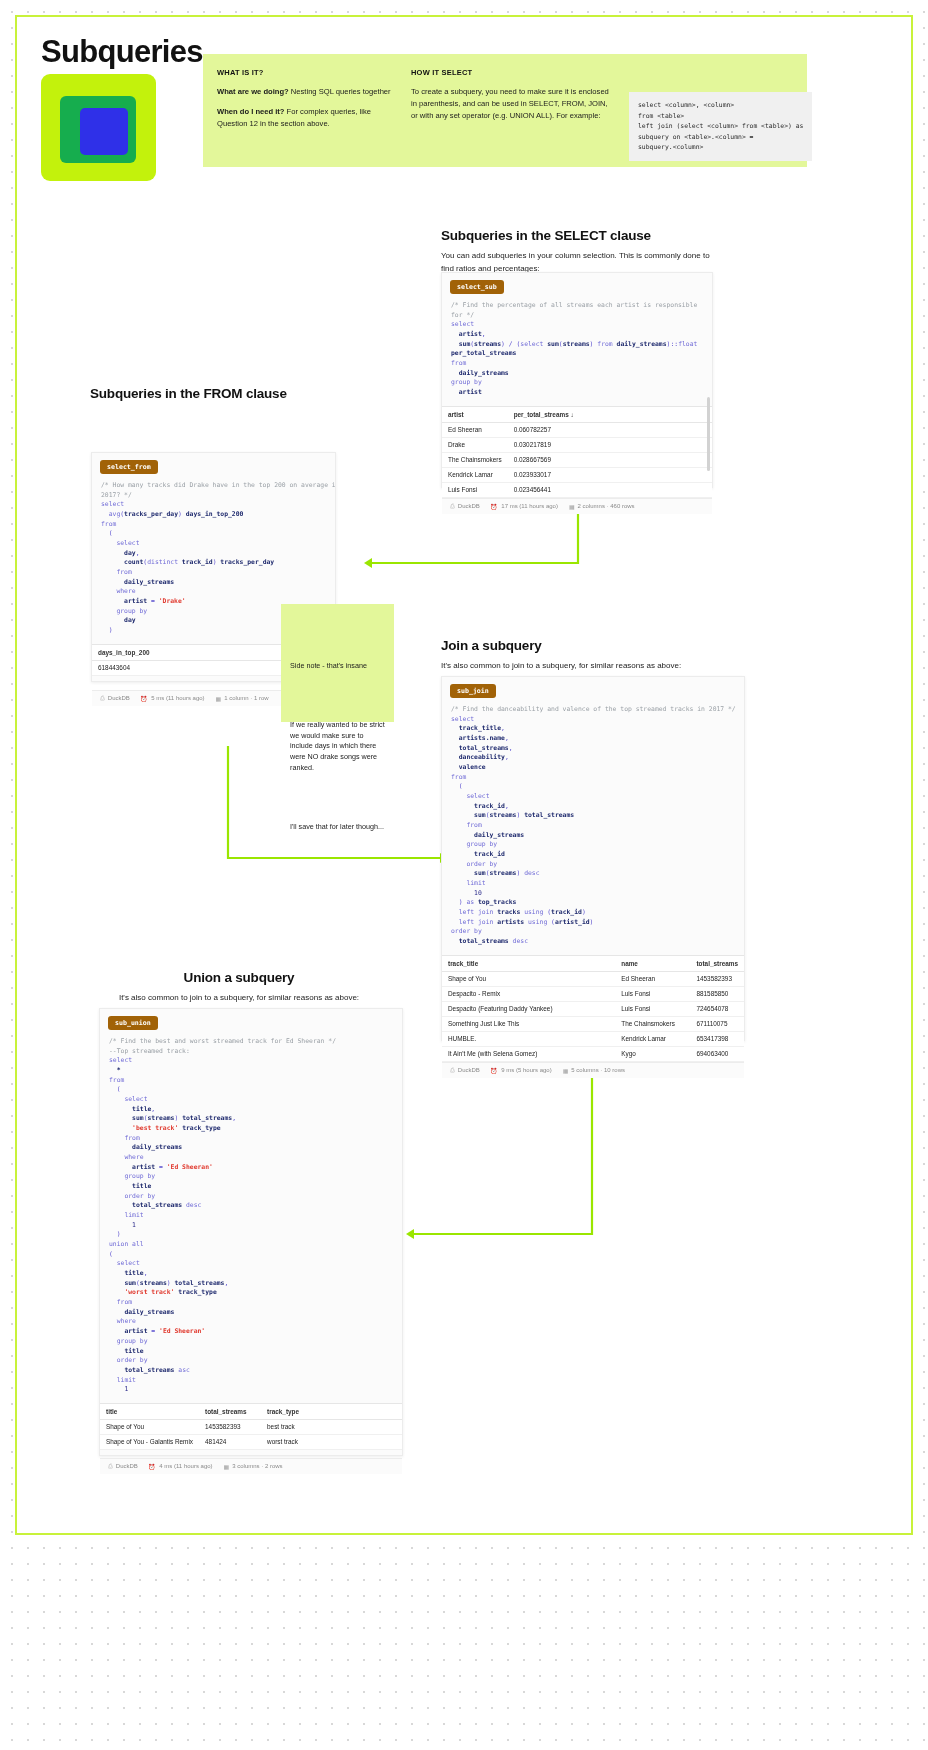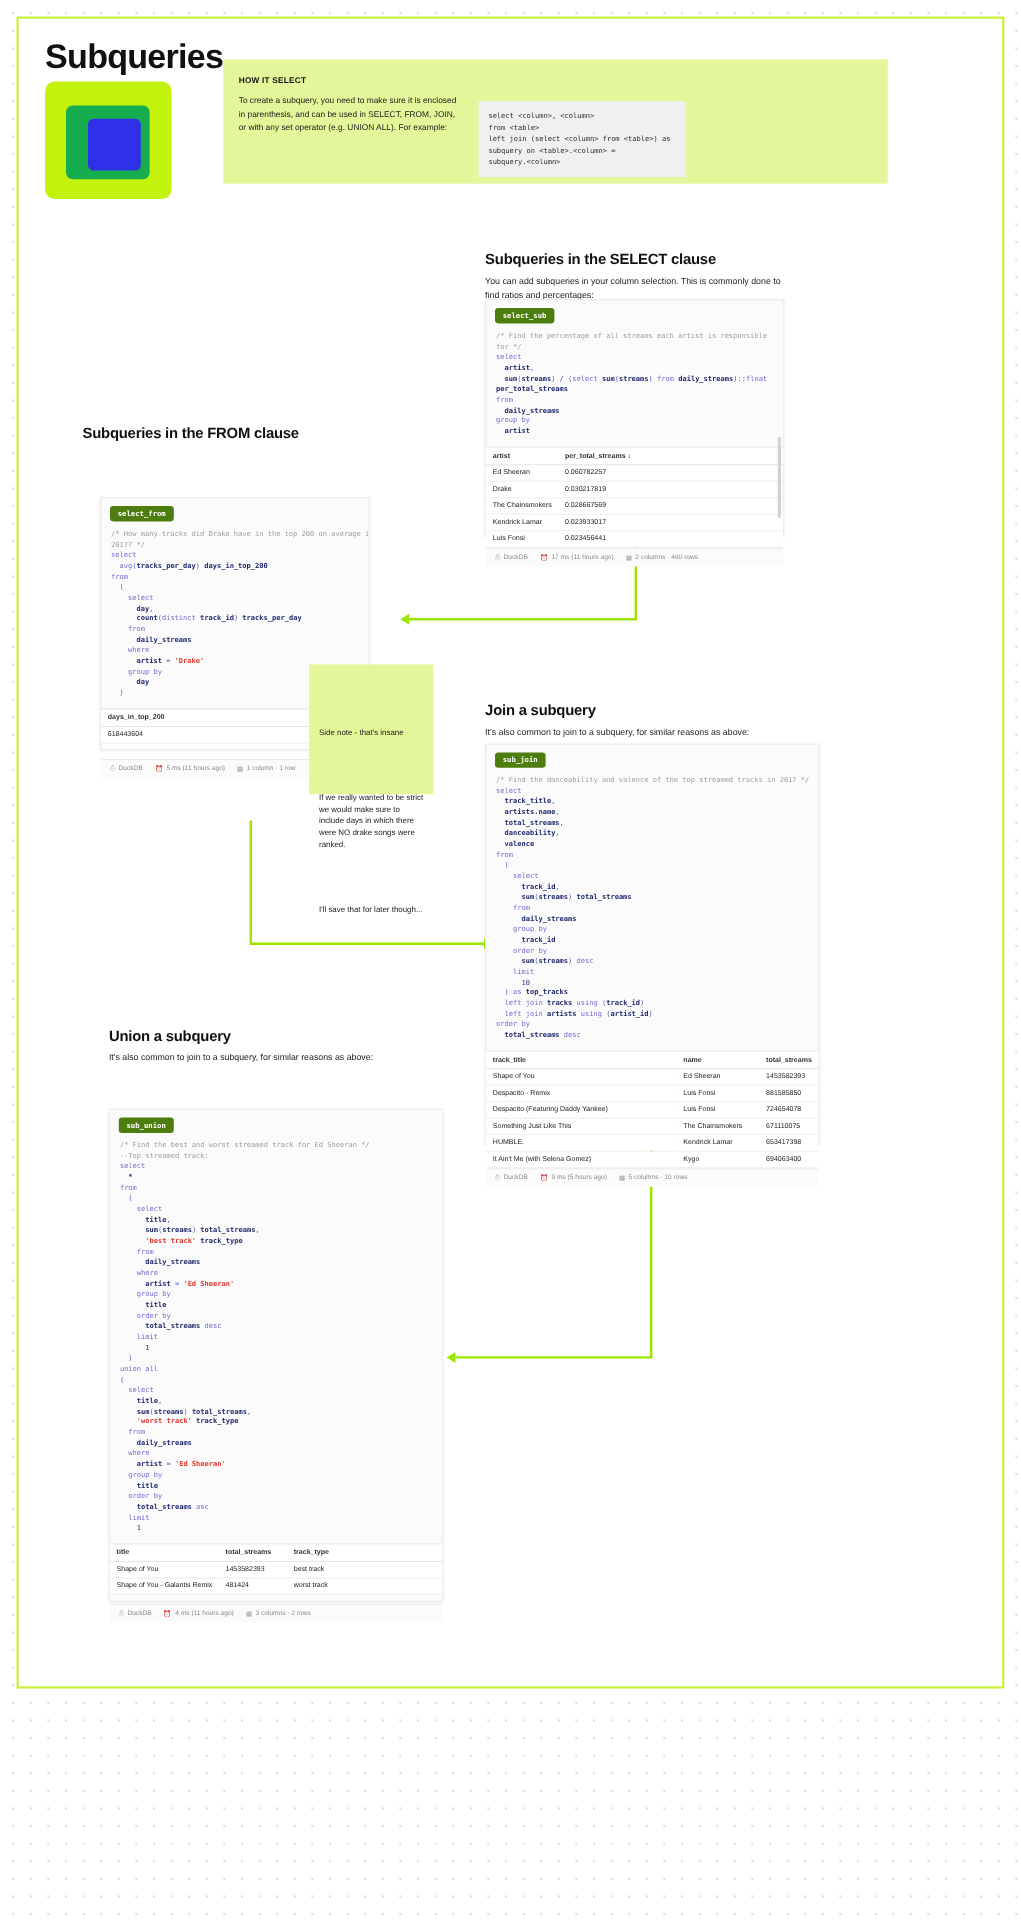--- a/index.html
+++ b/index.html
@@ -75,21 +75,21 @@
 
   
   .card {
     position: absolute;
     background: #fbfbfb;
     border: 1px solid #ececec;
     box-shadow: 0 1px 3px rgba(0,0,0,0.07);
   }
   .card-tag {
     display: inline-block;
-    background: #4d7c0f; color: #fff;
+    background: #a16207; color: #fff;
     font-family: "DejaVu Sans Mono", monospace;
     font-size: 6.6px; font-weight: 700;
     padding: 3px 7px; border-radius: 3px;
     margin: 7px 0 0 8px;
   }
   pre.code {
     font-family: "DejaVu Sans Mono", monospace;
     font-size: 6.4px; line-height: 1.51;
     color: #5a4fcf;
     padding: 7px 9px 8px 9px;
@@ -161,20 +161,25 @@
 
 <div class="page-title">Subqueries</div>
 
 <div class="logo-tile">
   <div class="logo-mid">
     <div class="logo-inner"></div>
   </div>
 </div>
 
 <div class="infobox">
+  <div class="ib-col a">
+    <div class="ib-head">WHAT IS IT?</div>
+    <div class="ib-p"><b>What are we doing?</b><span> Nesting SQL queries together</span></div>
+    <div class="ib-p"><b>When do I need it?</b><span> For complex queries, like Question 12 in the section above.</span></div>
+  </div>
   <div class="ib-col b">
     <div class="ib-head">HOW IT SELECT</div>
     <div class="ib-p">To create a subquery, you need to make sure it is enclosed in parenthesis, and can be used in SELECT, FROM, JOIN, or with any set operator (e.g. UNION ALL). For example:</div>
   </div>
   <div class="ib-code">select &lt;column&gt;, &lt;column&gt;
 from &lt;table&gt;
 left join (select &lt;column&gt; from &lt;table&gt;) as
 subquery on &lt;table&gt;.&lt;column&gt; =
 subquery.&lt;column&gt;</div>
 </div>
@@ -236,21 +241,21 @@
         <span class="gl">⏰</span>
         <span>17 ms (11 hours ago)</span>
       </span>
     <span>
         <span class="gl">▦</span>
         <span>2 columns · 460 rows</span>
       </span>
   </div>
 </div>
 
-<div style="position:absolute;left:75px;top:386px;width:258px;">
+<div style="position:absolute;left:90px;top:386px;width:258px;">
   <div class="sec-title">Subqueries in the FROM clause</div>
 </div>
 
 <div class="card" style="left:91px;top:452px;width:245px;height:230px;">
   <div class="card-tag">select_from</div>
   <pre class="code"><span class="cm">/* How many tracks did Drake have in the top 200 on average in
 2017? */</span>
 <span class="kw">select</span>
   <span class="kw">avg</span>(<span class="id">tracks_per_day</span>) <span class="id">days_in_top_200</span>
 <span class="kw">from</span>
@@ -383,21 +388,21 @@
         <span class="gl">⏰</span>
         <span>9 ms (5 hours ago)</span>
       </span>
     <span>
         <span class="gl">▦</span>
         <span>5 columns · 10 rows</span>
       </span>
   </div>
 </div>
 
-<div style="position:absolute;left:99px;top:934px;width:280px;">
+<div style="position:absolute;left:99px;top:970px;width:280px;text-align:center;">
   <div class="sec-title">Union a subquery</div>
   <div class="sec-body">It's also common to join to a subquery, for similar reasons as above:</div>
 </div>
 
 <div class="card" style="left:99px;top:1008px;width:304px;height:448px;">
   <div class="card-tag">sub_union</div>
   <pre class="code"><span class="cm">/* Find the best and worst streamed track for Ed Sheeran */
 --Top streamed track:</span>
 <span class="kw">select</span>
   <span class="id">*</span>

